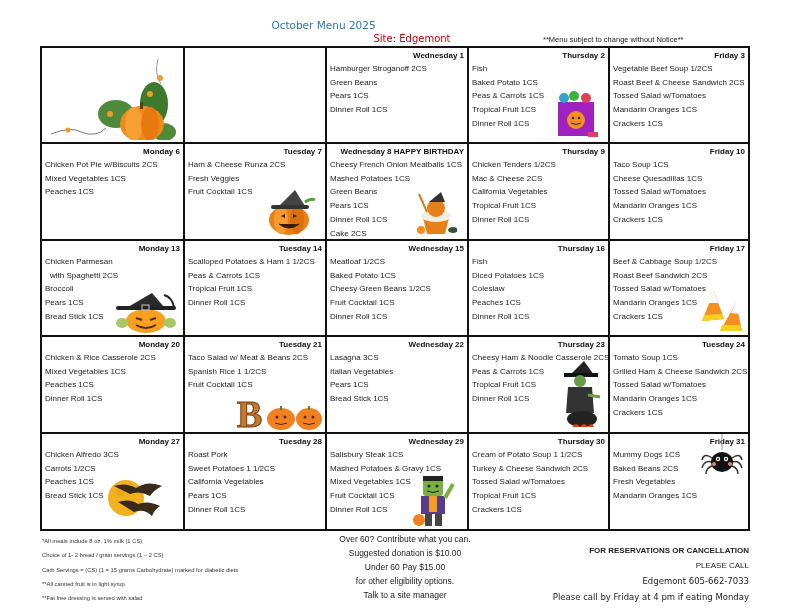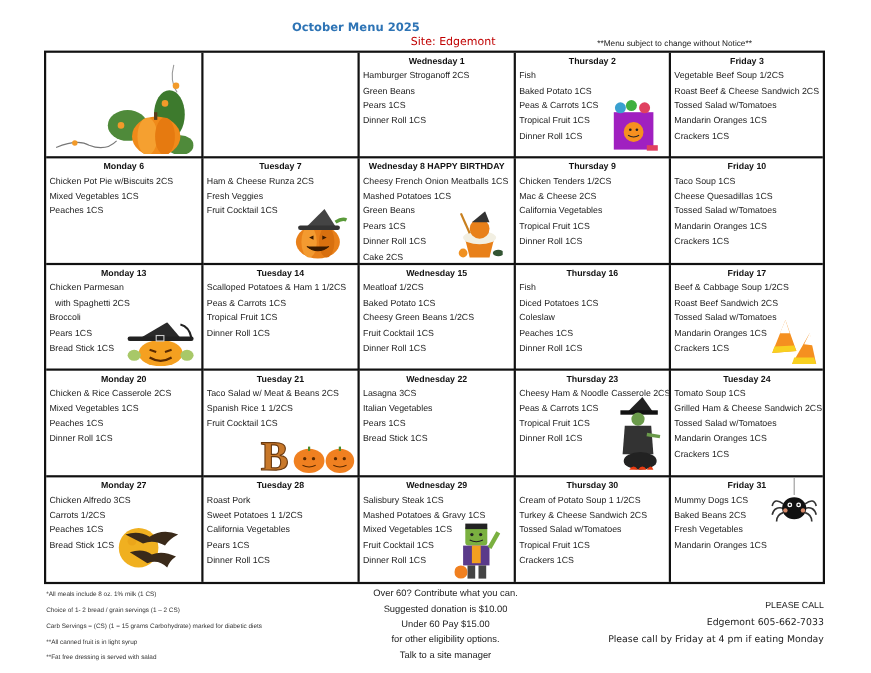--- a/index.html
+++ b/index.html
@@ -1,32 +1,32 @@
 <!DOCTYPE html>
 <html><head>
 <meta charset="utf-8">
 <style>
   * { box-sizing: border-box; margin: 0; padding: 0; }
   html, body { width: 792px; height: 612px; background: #ffffff; overflow: hidden; }
   body { position: relative; font-family: "Liberation Sans", sans-serif; color: #222; }
 
   .title { position: absolute; top: 19px; left: 0; width: 632px; text-align: center;
-    font-family: "DejaVu Sans", sans-serif; font-size: 10.5px; font-weight: bold; color: #2e74b5; padding-left: 15px; }
+    font-family: "DejaVu Sans", sans-serif; font-size: 10.5px; font-weight: normal; color: #2e74b5; padding-left: 15px; }
   .site { position: absolute; top: 33px; left: 0; width: 792px; text-align: center;
     font-family: "DejaVu Sans", sans-serif; font-size: 10px; color: #c00000; margin-left: 16px; }
   .notice { position: absolute; top: 35px; left: 543px; font-size: 7.5px; color: #222; }
 
   .grid { position: absolute; left: 40px; top: 46px; width: 710px; height: 485px;
     border: 2px solid #111; display: grid;
     grid-template-columns: 143px 142px 142px 141px 1fr;
     grid-template-rows: 96px 97px 96px 97px 1fr; }
   .cell { border-right: 2px solid #111; border-bottom: 2px solid #111; position: relative; overflow: hidden; padding: 2px 3px 0 3px; }
   .cell.last-col { border-right: none; }
   .cell.last-row { border-bottom: none; }
-  .day-head { font-size: 8px; font-weight: bold; text-align: center; height: 12px; line-height: 12px; color: #111; }
+  .day-head { font-size: 8px; font-weight: bold; text-align: right; height: 12px; line-height: 12px; color: #111; }
   .item { font-size: 8px; line-height: 13.7px; color: #222; white-space: nowrap; }
   .item.indent { padding-left: 5px; }
 
   .deco { position: absolute; }
 
   .footnotes { position: absolute; left: 42px; top: 534px; font-size: 5.8px; color: #333; }
   .footnotes div { height: 14.3px; line-height: 14.3px; }
   .donation { position: absolute; left: 290px; top: 532px; width: 230px; text-align: center; font-size: 8.5px; color: #222; }
   .donation div { height: 14px; line-height: 14px; }
   .contact { position: absolute; right: 43px; top: 543px; text-align: right; color: #222; }
@@ -355,16 +355,17 @@
 
 <div class="donation">
   <div>Over 60? Contribute what you can.</div>
   <div>Suggested donation is $10.00</div>
   <div>Under 60 Pay $15.00</div>
   <div>for other eligibility options.</div>
   <div>Talk to a site manager</div>
 </div>
 
 <div class="contact">
+  <div class="c1">FOR  RESERVATIONS OR CANCELLATION</div>
   <div class="c2">PLEASE CALL</div>
   <div class="c3">Edgemont 605-662-7033</div>
   <div class="c4">Please call by Friday at 4 pm if eating Monday</div>
 </div>
 
 </body></html>

